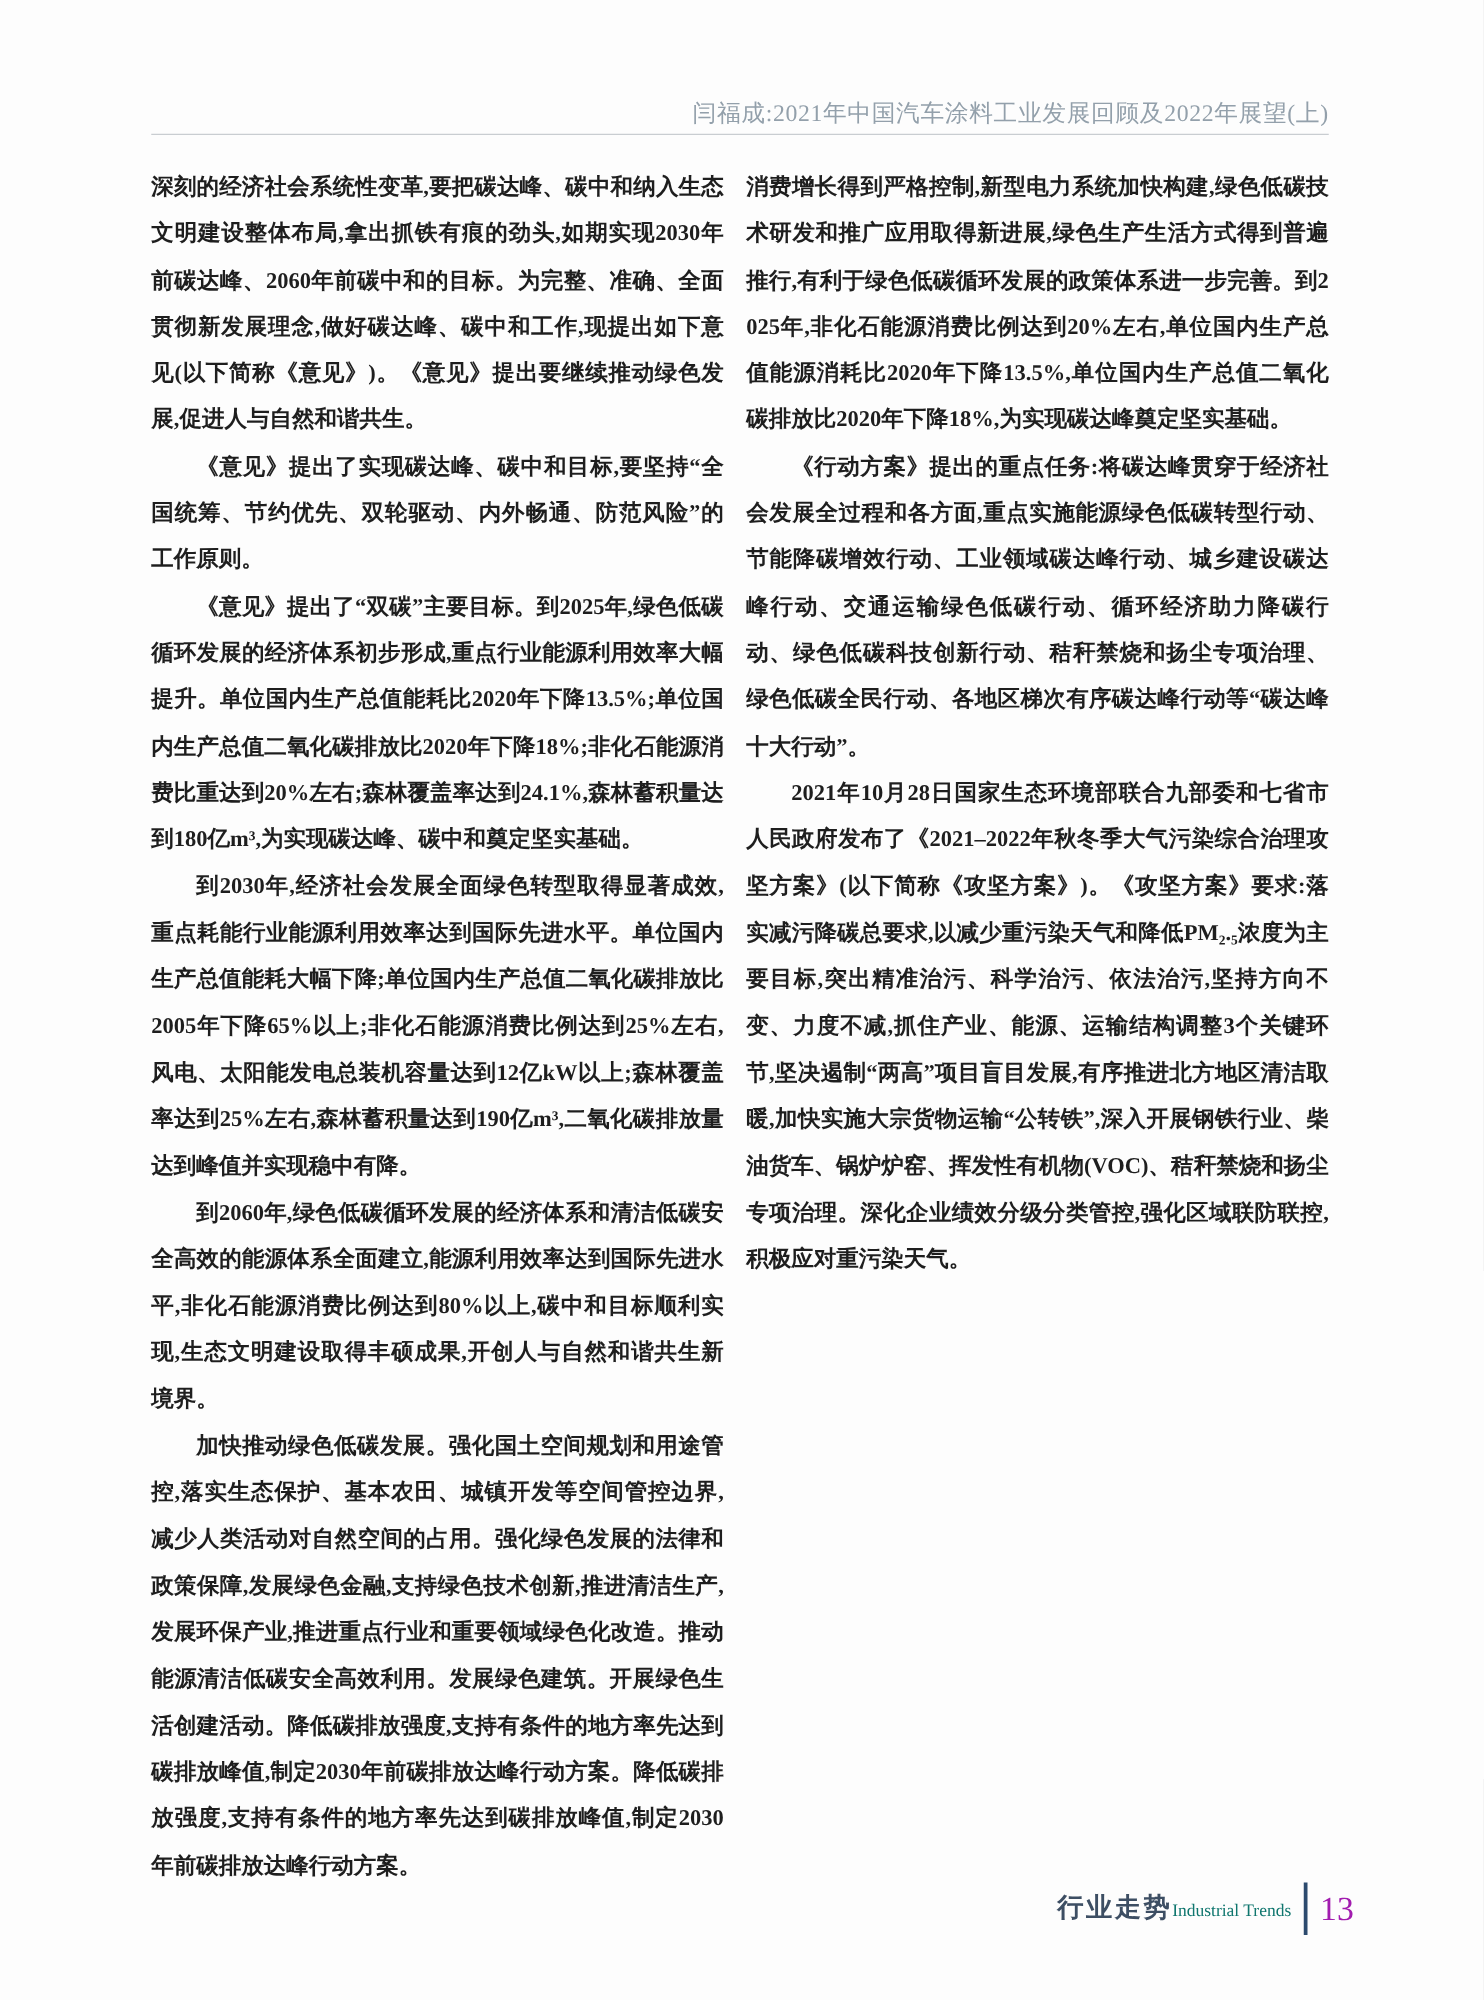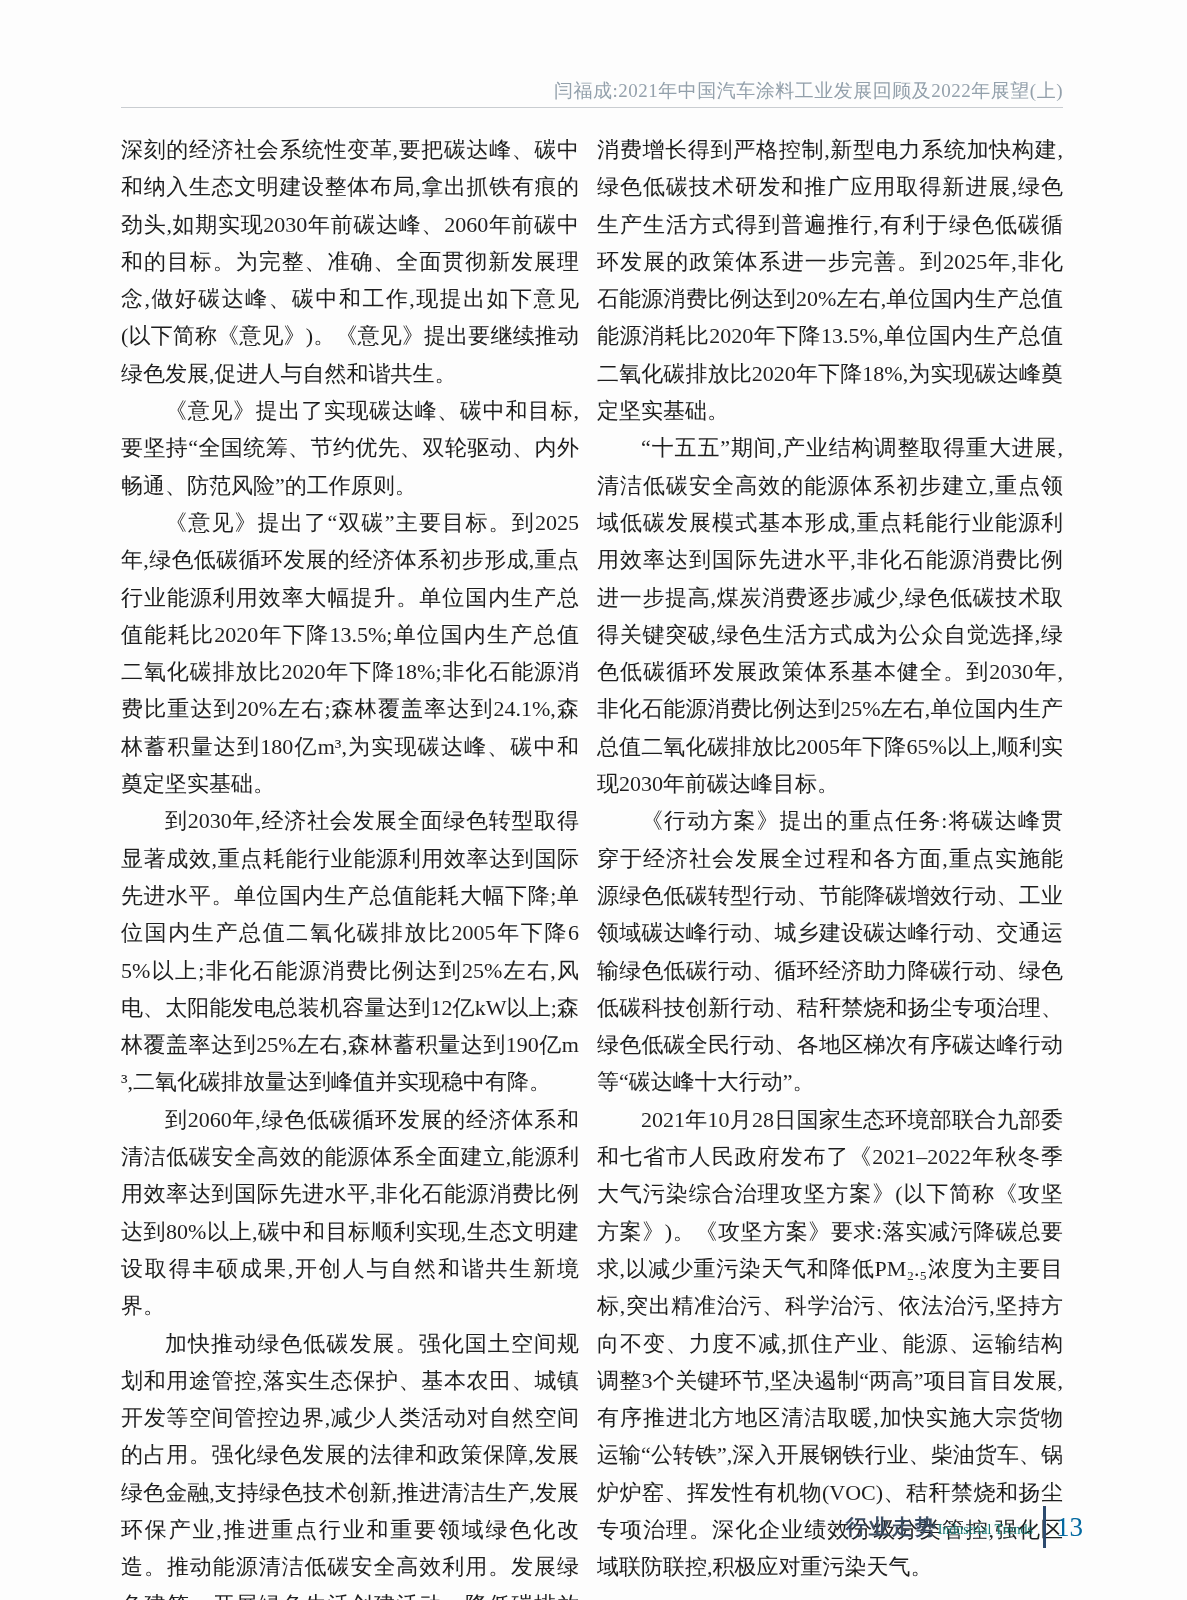--- a/index.html
+++ b/index.html
@@ -24,26 +24,27 @@
   }
   
   .columns{
     position:absolute;top:131px;left:121px;
     display:flex;gap:18px;
   }
   .col{width:458px;}
   .col.right{width:466px;}
   .para{
     margin:0;
-    font-size:22px;
+    font-size:18px;
     line-height:37.3px;
     text-align:justify;
     text-justify:inter-character;
     color:#1e1e1e;
     word-break:break-all;
+    font-weight:bold;
   }
   .para.indent{text-indent:2em;}
   .sec-heading{
     display:flex;
     font-size:21px;line-height:37.3px;
     color:#1e1e1e;
     text-align:justify;
   }
   .sec-num{
     flex:0 0 66px;
@@ -68,21 +69,21 @@
     font-weight:bold;font-size:21px;letter-spacing:2px;
     color:#3d4e63;line-height:24px;
   }
   .footer-en{
     font-size:14px;color:#0f766e;line-height:18px;
   }
   .footer-divider{
     width:3px;height:42px;background:#2c4a6e;margin-right:10px;
   }
   .footer-page{
-    font-size:27px;color:#0369a1;line-height:42px;
+    font-size:27px;color:#a21caf;line-height:42px;
   }
 </style>
 </head>
 <body>
 
 <div class="page">
 
   <div class="running-head">闫福成:2021年中国汽车涂料工业发展回顾及2022年展望(上)</div>
 
   <div class="head-rule"></div>
@@ -91,21 +92,20 @@
     <div class="col left">
         <p class="para">深刻的经济社会系统性变革,要把碳达峰、碳中和纳入生态文明建设整体布局,拿出抓铁有痕的劲头,如期实现2030年前碳达峰、2060年前碳中和的目标。为完整、准确、全面贯彻新发展理念,做好碳达峰、碳中和工作,现提出如下意见(以下简称《意见》)。《意见》提出要继续推动绿色发展,促进人与自然和谐共生。</p>
         <p class="para indent">《意见》提出了实现碳达峰、碳中和目标,要坚持“全国统筹、节约优先、双轮驱动、内外畅通、防范风险”的工作原则。</p>
         <p class="para indent">《意见》提出了“双碳”主要目标。到2025年,绿色低碳循环发展的经济体系初步形成,重点行业能源利用效率大幅提升。单位国内生产总值能耗比2020年下降13.5%;单位国内生产总值二氧化碳排放比2020年下降18%;非化石能源消费比重达到20%左右;森林覆盖率达到24.1%,森林蓄积量达到180亿m³,为实现碳达峰、碳中和奠定坚实基础。</p>
         <p class="para indent">到2030年,经济社会发展全面绿色转型取得显著成效,重点耗能行业能源利用效率达到国际先进水平。单位国内生产总值能耗大幅下降;单位国内生产总值二氧化碳排放比2005年下降65%以上;非化石能源消费比例达到25%左右,风电、太阳能发电总装机容量达到12亿kW以上;森林覆盖率达到25%左右,森林蓄积量达到190亿m³,二氧化碳排放量达到峰值并实现稳中有降。</p>
         <p class="para indent">到2060年,绿色低碳循环发展的经济体系和清洁低碳安全高效的能源体系全面建立,能源利用效率达到国际先进水平,非化石能源消费比例达到80%以上,碳中和目标顺利实现,生态文明建设取得丰硕成果,开创人与自然和谐共生新境界。</p>
         <p class="para indent">加快推动绿色低碳发展。强化国土空间规划和用途管控,落实生态保护、基本农田、城镇开发等空间管控边界,减少人类活动对自然空间的占用。强化绿色发展的法律和政策保障,发展绿色金融,支持绿色技术创新,推进清洁生产,发展环保产业,推进重点行业和重要领域绿色化改造。推动能源清洁低碳安全高效利用。发展绿色建筑。开展绿色生活创建活动。降低碳排放强度,支持有条件的地方率先达到碳排放峰值,制定2030年前碳排放达峰行动方案。降低碳排放强度,支持有条件的地方率先达到碳排放峰值,制定2030年前碳排放达峰行动方案。</p>
       </div>
     <div class="col right">
         <p class="para">消费增长得到严格控制,新型电力系统加快构建,绿色低碳技术研发和推广应用取得新进展,绿色生产生活方式得到普遍推行,有利于绿色低碳循环发展的政策体系进一步完善。到2025年,非化石能源消费比例达到20%左右,单位国内生产总值能源消耗比2020年下降13.5%,单位国内生产总值二氧化碳排放比2020年下降18%,为实现碳达峰奠定坚实基础。</p>
-        <p class="para indent">“十五五”期间,产业结构调整取得重大进展,清洁低碳安全高效的能源体系初步建立,重点领域低碳发展模式基本形成,重点耗能行业能源利用效率达到国际先进水平,非化石能源消费比例进一步提高,煤炭消费逐步减少,绿色低碳技术取得关键突破,绿色生活方式成为公众自觉选择,绿色低碳循环发展政策体系基本健全。到2030年,非化石能源消费比例达到25%左右,单位国内生产总值二氧化碳排放比2005年下降65%以上,顺利实现2030年前碳达峰目标。</p>
         <p class="para indent">《行动方案》提出的重点任务:将碳达峰贯穿于经济社会发展全过程和各方面,重点实施能源绿色低碳转型行动、节能降碳增效行动、工业领域碳达峰行动、城乡建设碳达峰行动、交通运输绿色低碳行动、循环经济助力降碳行动、绿色低碳科技创新行动、秸秆禁烧和扬尘专项治理、绿色低碳全民行动、各地区梯次有序碳达峰行动等“碳达峰十大行动”。</p>
         <p class="para indent">2021年10月28日国家生态环境部联合九部委和七省市人民政府发布了《2021–2022年秋冬季大气污染综合治理攻坚方案》(以下简称《攻坚方案》)。《攻坚方案》要求:落实减污降碳总要求,以减少重污染天气和降低PM₂.₅浓度为主要目标,突出精准治污、科学治污、依法治污,坚持方向不变、力度不减,抓住产业、能源、运输结构调整3个关键环节,坚决遏制“两高”项目盲目发展,有序推进北方地区清洁取暖,加快实施大宗货物运输“公转铁”,深入开展钢铁行业、柴油货车、锅炉炉窑、挥发性有机物(VOC)、秸秆禁烧和扬尘专项治理。深化企业绩效分级分类管控,强化区域联防联控,积极应对重污染天气。</p>
       </div>
   </div>
 
   <div class="footer">
     <div class="footer-labels">
       <span class="footer-cn">行业走势</span>
       <span class="footer-en">Industrial Trends</span>
     </div>

